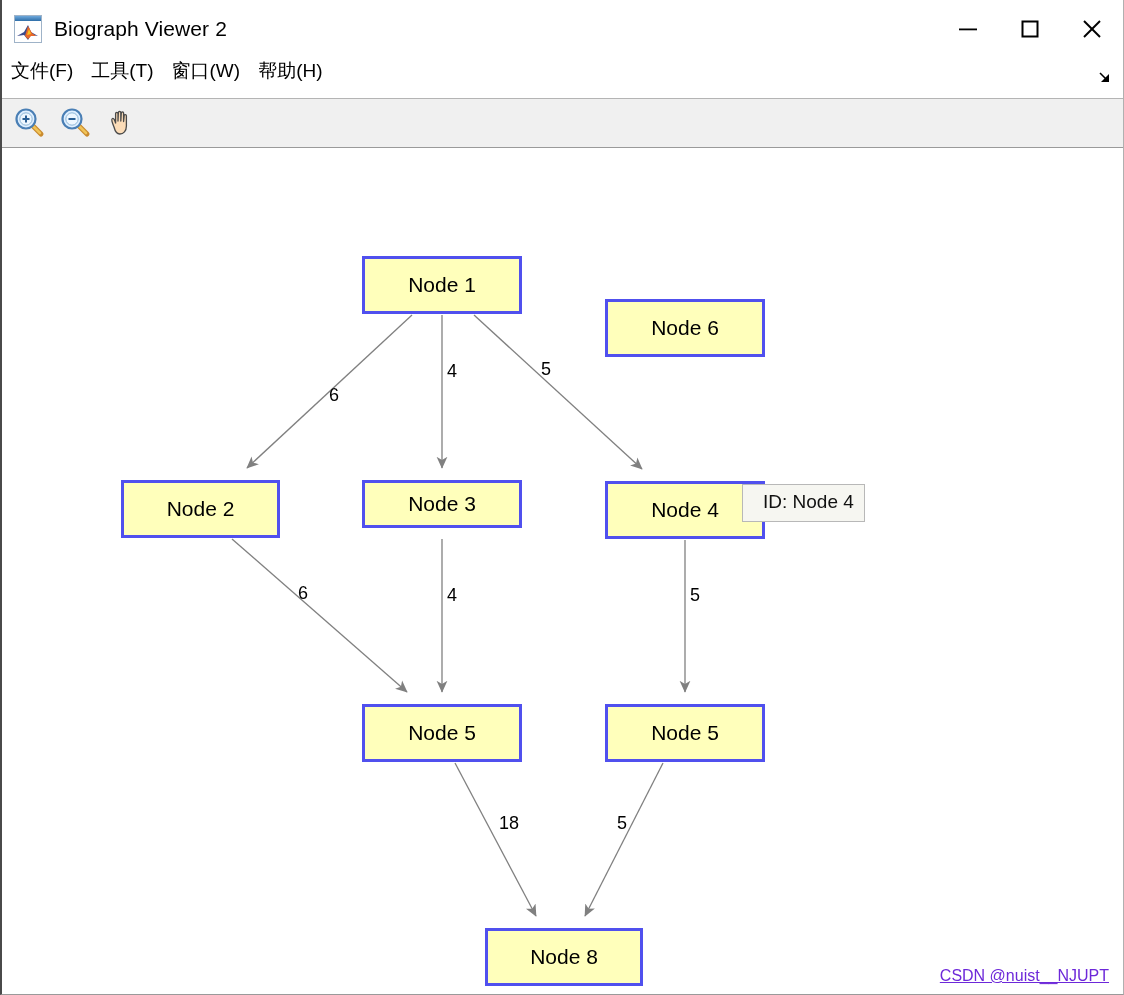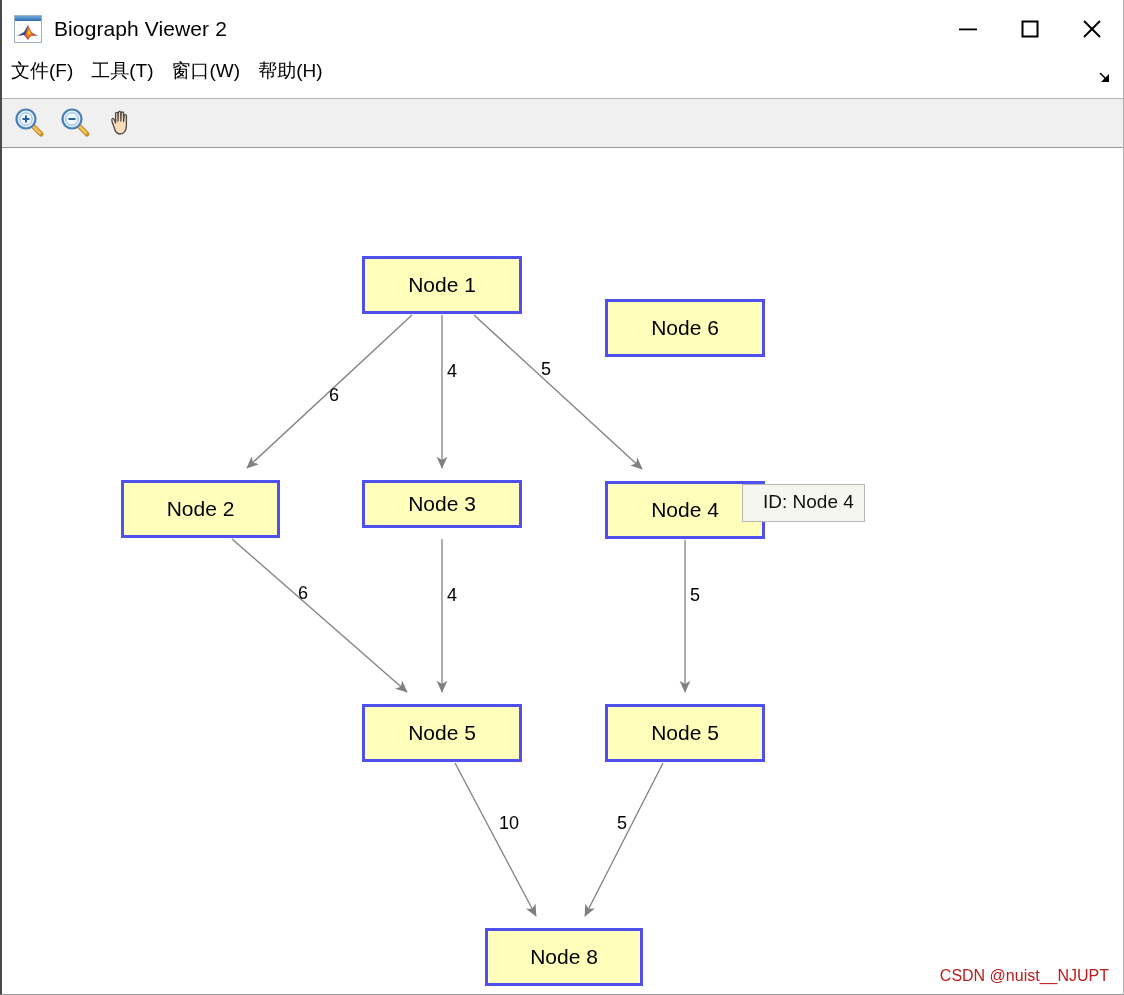--- a/index.html
+++ b/index.html
@@ -154,22 +154,23 @@
     color: #111111;
     padding: 6px 10px 8px 10px;
     white-space: nowrap;
     box-sizing: border-box;
   }
   .watermark {
     position: absolute;
     right: 14px;
     bottom: 8px;
     font-size: 16px;
-    color: #b91c1c;
-    white-space: nowrap;
+    color: #6d28d9;
+    white-space: nowrap;
+    text-decoration: underline;
   }
 </style>
 </head>
 <body>
 
 <div class="window">
 
   <div class="titlebar">
     <div class="app-icon">
       <div class="strip"></div>
@@ -301,21 +302,21 @@
     <div class="node-box" style="left:483px; top:780px; width:158px; height:58px;">
       <span>Node 8</span>
     </div>
 
     <div class="edge-label" style="left:327px; top:237px;">6</div>
     <div class="edge-label" style="left:445px; top:213px;">4</div>
     <div class="edge-label" style="left:539px; top:211px;">5</div>
     <div class="edge-label" style="left:296px; top:435px;">6</div>
     <div class="edge-label" style="left:445px; top:437px;">4</div>
     <div class="edge-label" style="left:688px; top:437px;">5</div>
-    <div class="edge-label" style="left:497px; top:665px;">10</div>
+    <div class="edge-label" style="left:497px; top:665px;">18</div>
     <div class="edge-label" style="left:615px; top:665px;">5</div>
 
     <div class="tooltip" style="left:740px; top:336px;padding-left:20px;">ID: Node 4</div>
 
     <div class="watermark">CSDN @nuist__NJUPT</div>
   </div>
 
 </div>
 
 </body></html>

